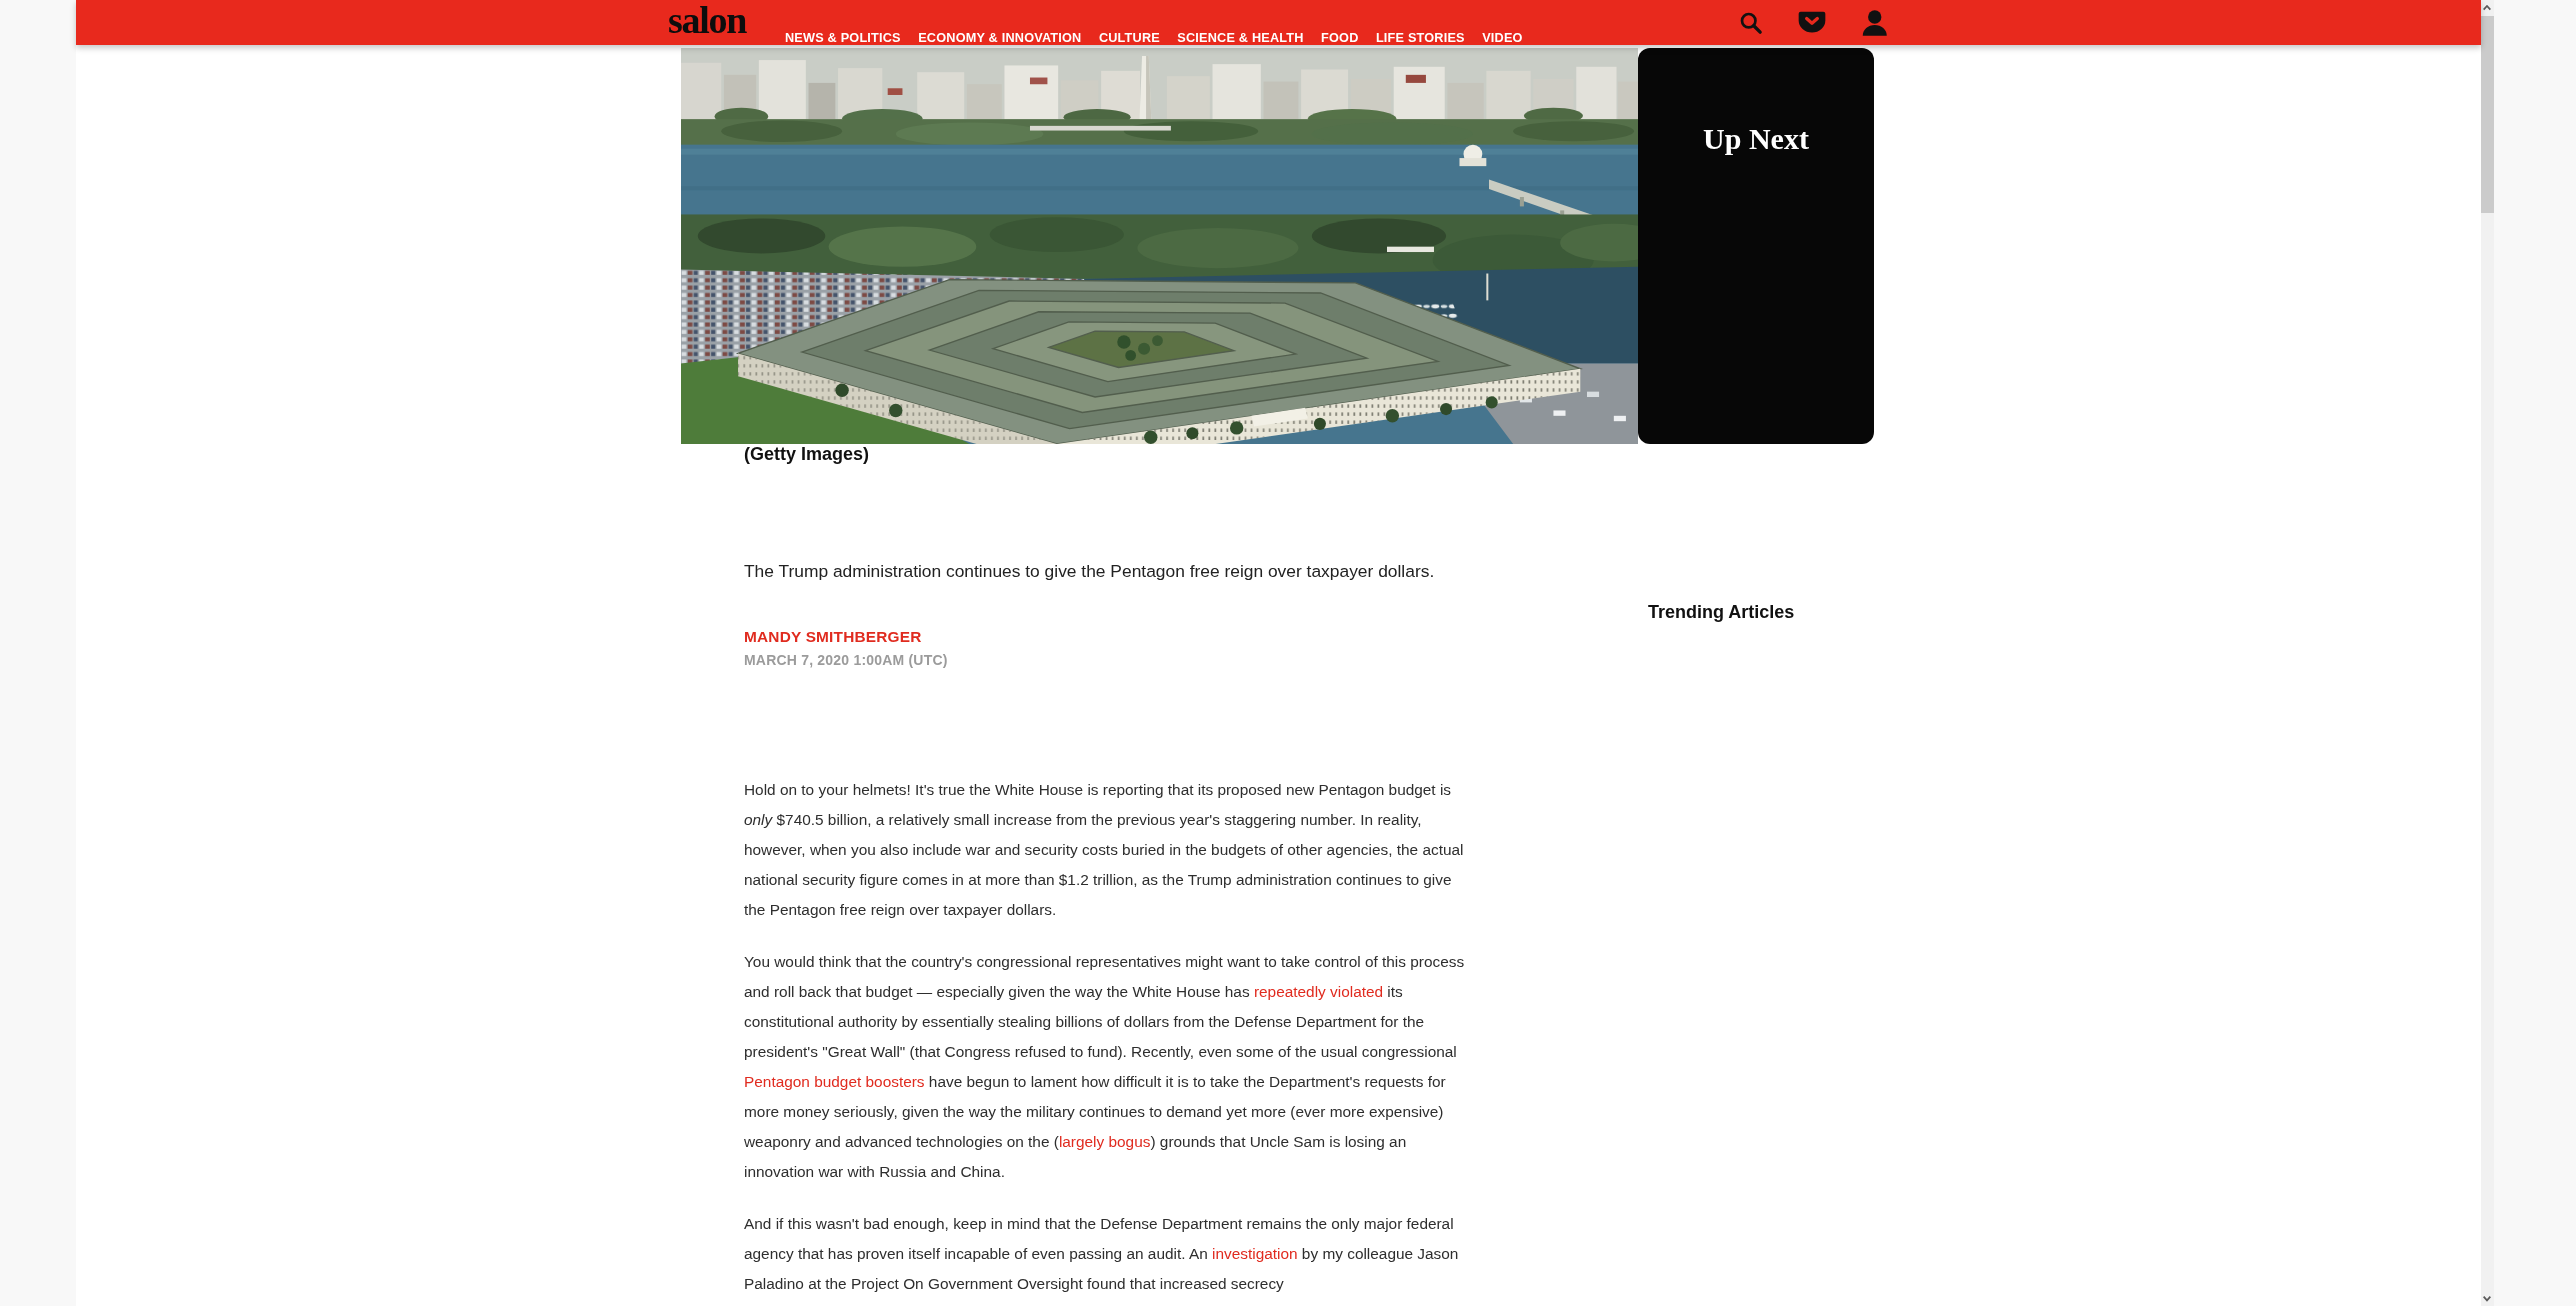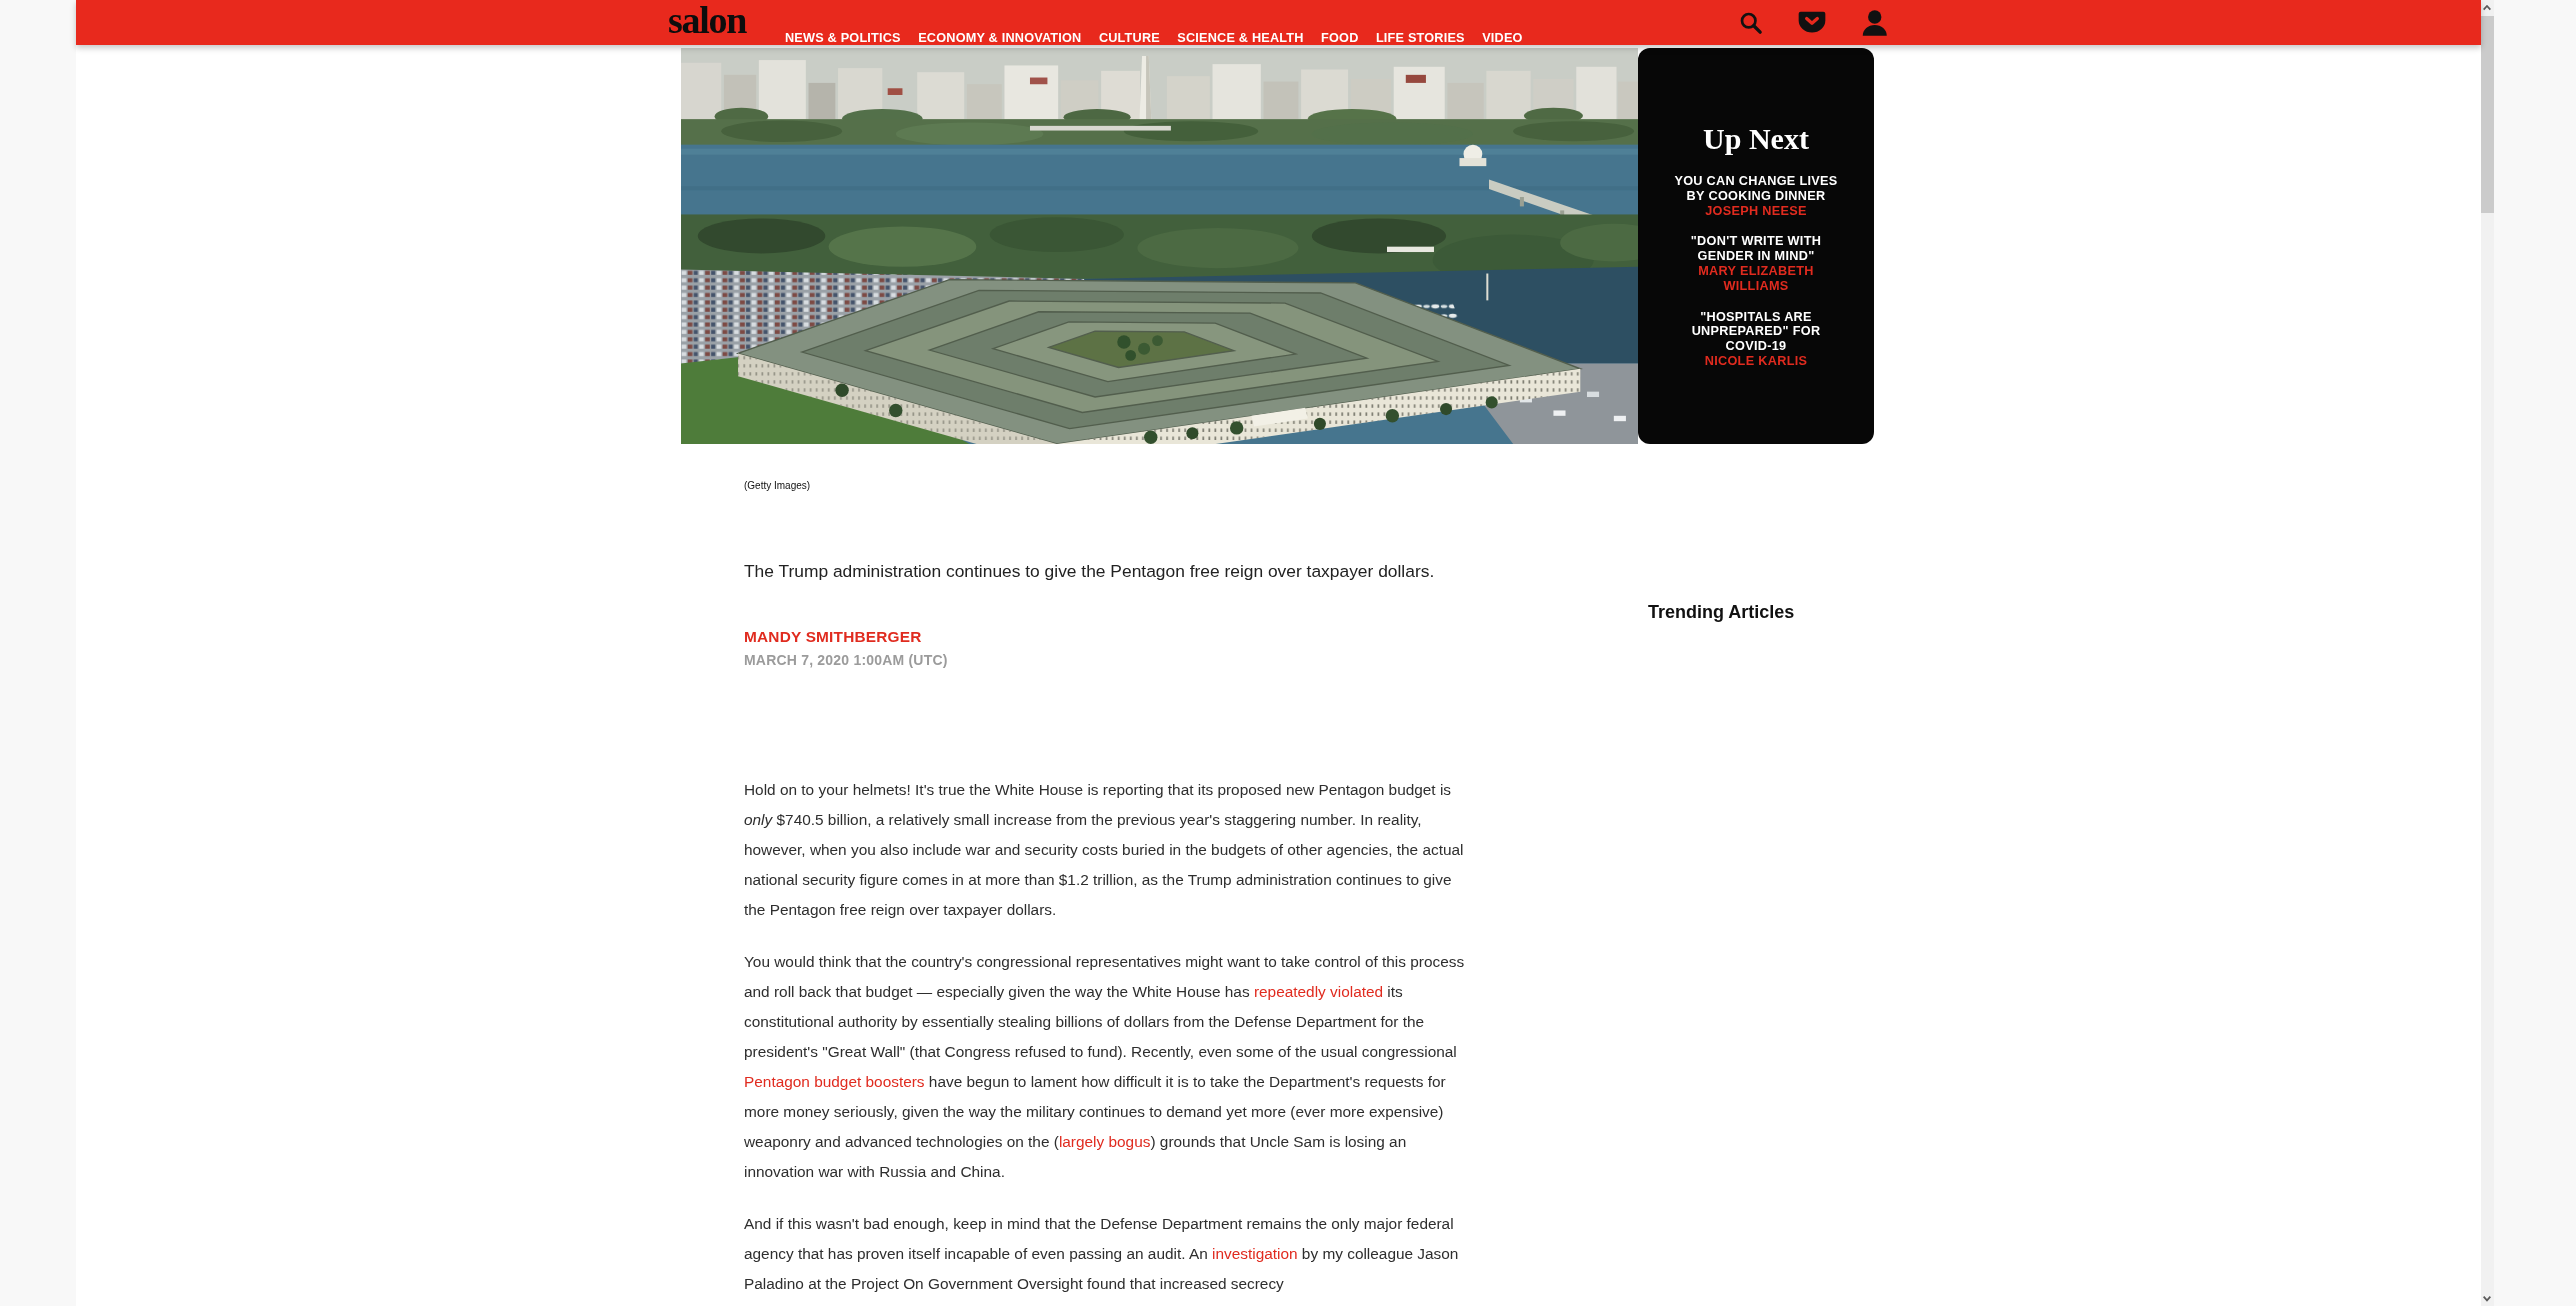--- a/index.html
+++ b/index.html
@@ -28,21 +28,21 @@
 
   
   .upnext{position:absolute;left:1562px;top:48px;width:236px;height:396px;background:#070707;
           display:flex;flex-direction:column;align-items:center;box-sizing:border-box;padding-top:75px;border-radius:12px;}
   .upnext-title{color:#fff;font-family:"Liberation Serif",serif;font-weight:700;font-size:30px;line-height:32px;margin-bottom:19px;}
   .upnext-item{width:174px;text-align:center;margin-bottom:16px;}
   .un-title{display:block;color:#ffffff;font-size:12.7px;line-height:14.8px;font-weight:700;letter-spacing:0.3px;text-decoration:none;cursor:pointer;}
   .un-author{display:block;color:var(--link-red,#e02b1f);font-size:12.7px;line-height:14.8px;font-weight:700;letter-spacing:0.3px;text-decoration:none;cursor:pointer;}
 
   
-  .caption{position:absolute;left:668px;top:444px;color:#111;font-size:10px;font-weight:400;margin-top:36px;}
+  .caption{position:absolute;left:668px;top:444px;color:#111;font-size:18px;font-weight:700;}
   .title{position:absolute;left:668px;top:474px;width:711px;margin:0;
          font-family:"Liberation Serif",serif;font-weight:700;font-size:35px;line-height:39px;letter-spacing:-0.7px;color:#101010;}
   .subtitle{position:absolute;left:668px;top:561px;width:939px;margin:0;font-size:17.4px;line-height:21.5px;color:#222;}
   .author{position:absolute;left:668px;top:628px;color:var(--link-red,#e02b1f);font-size:15.4px;font-weight:700;letter-spacing:0.2px;cursor:pointer;}
   .date{position:absolute;left:668px;top:652px;color:#9b9b9b;font-size:14px;font-weight:700;letter-spacing:0.2px;}
   .lede{position:absolute;left:668px;top:703px;width:738px;color:#7f7f7f;font-size:14.8px;line-height:20px;}
   .bodytext{position:absolute;left:668px;top:775px;width:723px;color:#2e2e2e;font-size:15.4px;}
   .bodytext p{margin:0 0 22px 0;line-height:30px;}
   .tlink{color:var(--link-red,#e02b1f);text-decoration:none;cursor:pointer;}
   .trending{position:absolute;left:1572px;top:602px;margin:0;font-size:18px;font-weight:700;color:#111;}
@@ -215,34 +215,20 @@
       <circle cx="1060" cy="548" r="10" fill="#33502e"></circle>
         <circle cx="1140" cy="538" r="9" fill="#2f4a2a"></circle>
       <circle cx="1208" cy="528" r="9" fill="#33502e"></circle>
       <circle cx="240" cy="510" r="10" fill="#2f4a2a"></circle>
         <circle cx="320" cy="540" r="10" fill="#33502e"></circle>
     </svg>
   </div>
 
   <aside class="upnext">
     <div class="upnext-title">Up Next</div>
-    <div id="upnext-items">
-        <div class="upnext-item">
-          <a class="un-title">YOU CAN CHANGE LIVES BY COOKING DINNER</a>
-          <a class="un-author">JOSEPH NEESE</a>
-        </div>
-        <div class="upnext-item">
-          <a class="un-title">"DON'T WRITE WITH GENDER IN MIND"</a>
-          <a class="un-author">MARY ELIZABETH WILLIAMS</a>
-        </div>
-        <div class="upnext-item">
-          <a class="un-title">"HOSPITALS ARE UNPREPARED" FOR COVID-19</a>
-          <a class="un-author">NICOLE KARLIS</a>
-        </div>
-      </div>
   </aside>
 
   <div class="caption">(Getty Images)</div>
   <p class="subtitle">The Trump administration continues to give the Pentagon free reign over taxpayer dollars.</p>
   <div class="author">MANDY SMITHBERGER</div>
   <div class="date">MARCH 7, 2020 1:00AM (UTC)</div>
   <div class="bodytext" id="article-body">
       <p><span>Hold on to your helmets! It's true the White House is reporting that its proposed new Pentagon budget is </span><em>only</em><span> $740.5 billion, a relatively small increase from the previous year's staggering number. In reality, however, when you also include war and security costs buried in the budgets of other agencies, the actual national security figure comes in at more than $1.2 trillion, as the Trump administration continues to give the Pentagon free reign over taxpayer dollars.</span></p>
       <p><span>You would think that the country's congressional representatives might want to take control of this process and roll back that budget — especially given the way the White House has </span><a class="tlink">repeatedly violated</a><span> its constitutional authority by essentially stealing billions of dollars from the Defense Department for the president's "Great Wall" (that Congress refused to fund). Recently, even some of the usual congressional </span><a class="tlink">Pentagon budget boosters</a><span> have begun to lament how difficult it is to take the Department's requests for more money seriously, given the way the military continues to demand yet more (ever more expensive) weaponry and advanced technologies on the (</span><a class="tlink">largely bogus</a><span>) grounds that Uncle Sam is losing an innovation war with Russia and China.</span></p>
       <p><span>And if this wasn't bad enough, keep in mind that the Defense Department remains the only major federal agency that has proven itself incapable of even passing an audit. An </span><a class="tlink">investigation</a><span> by my colleague Jason Paladino at the Project On Government Oversight found that increased secrecy</span></p>

